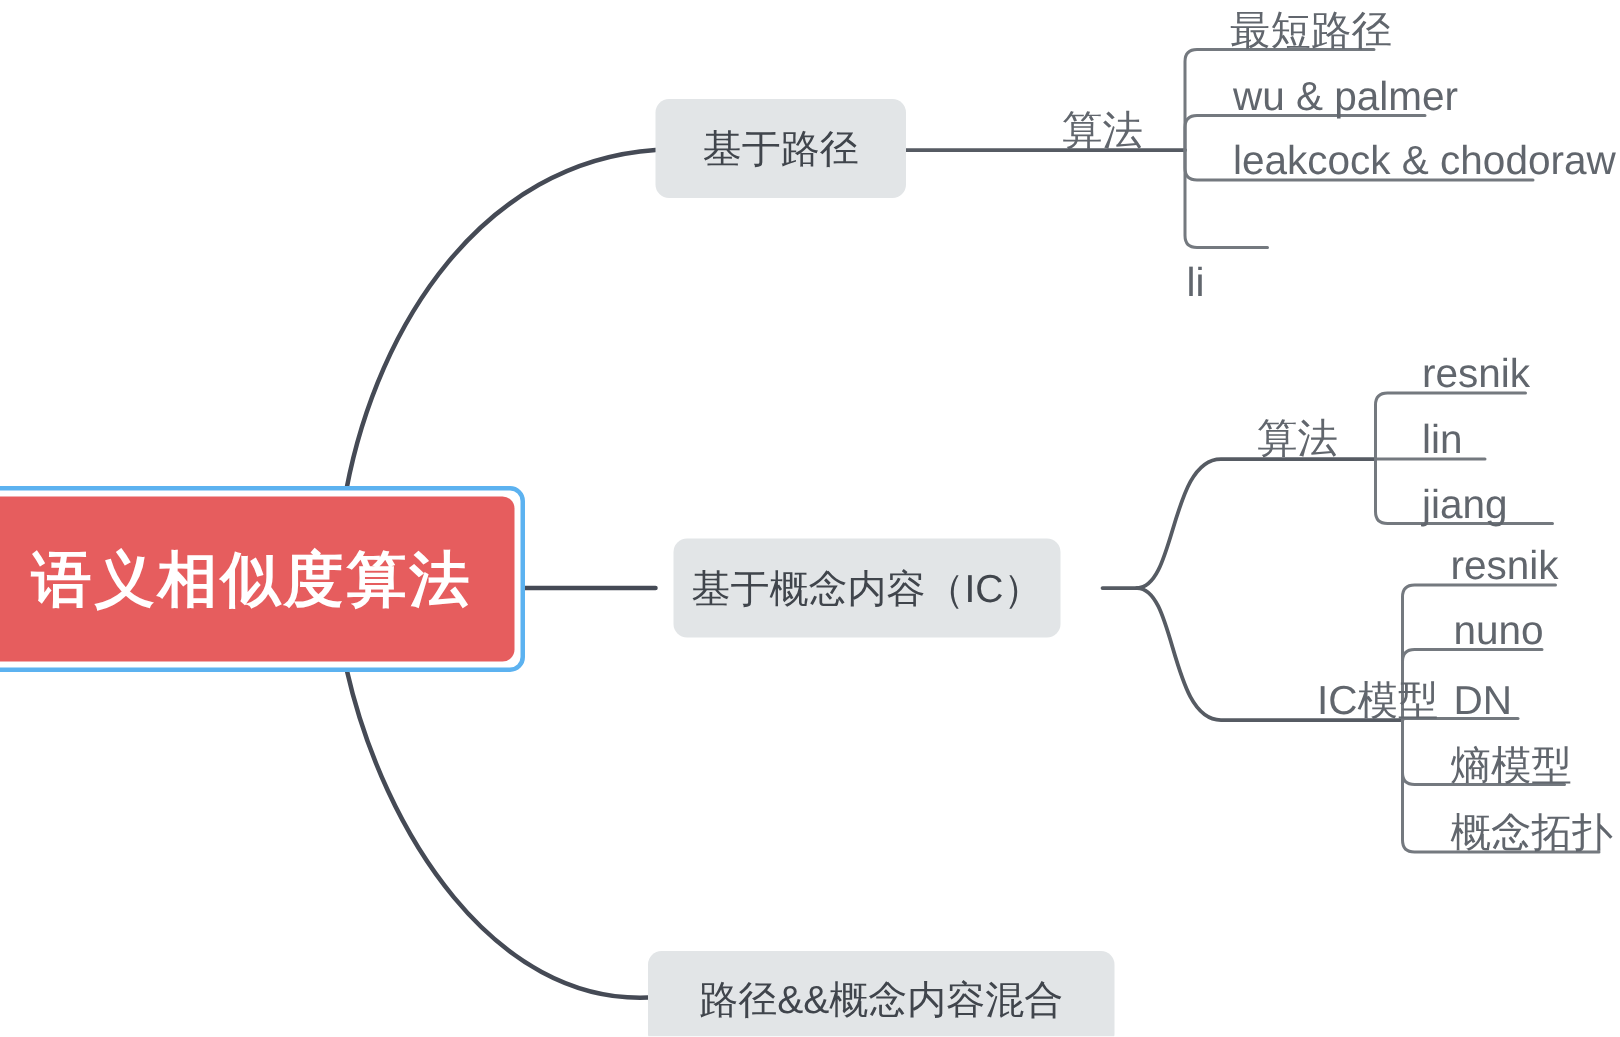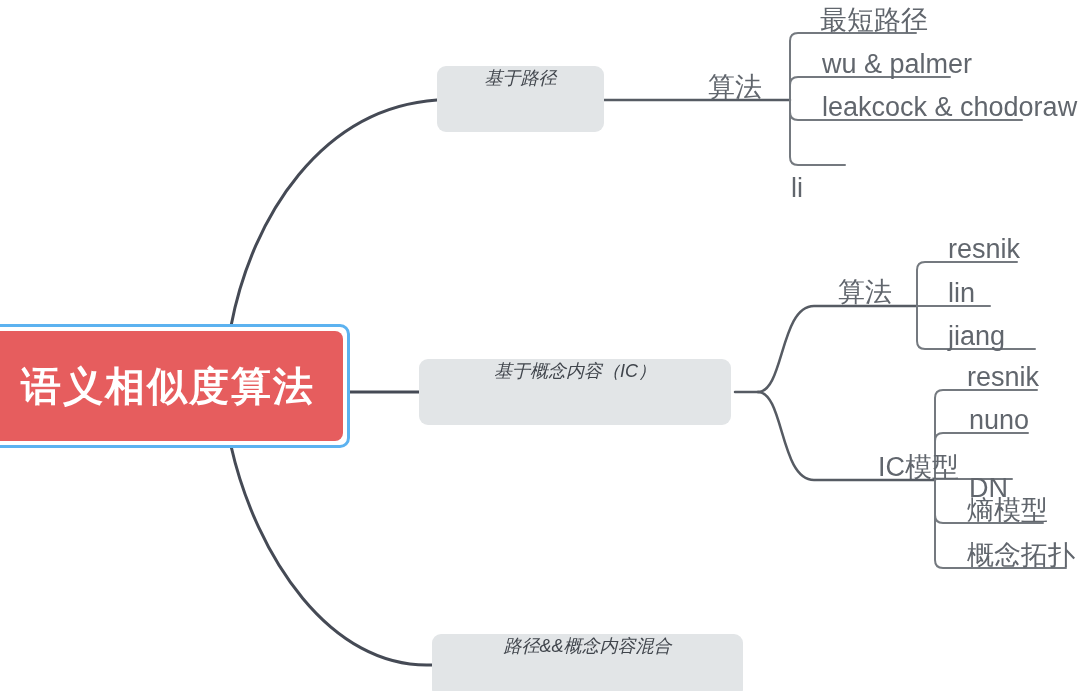--- a/index.html
+++ b/index.html
@@ -27,25 +27,25 @@
   .root-inner{
     width:100%; height:100%; background:var(--root-fill); border-radius:8px;
     display:flex; align-items:center; justify-content:center;
   }
   .root-label{
     color:var(--root-text); font-size:40px; font-weight:bold;
     letter-spacing:2px; white-space:nowrap;
   }
   .branch-box{
     position:absolute; background:var(--node-fill); border-radius:9px;
-    display:flex; align-items:flex-start; justify-content:center;
-    color:var(--node-text); font-size:18px; white-space:nowrap; cursor:pointer;font-style:italic;
+    display:flex; align-items:center; justify-content:center;
+    color:var(--node-text); font-size:26px; white-space:nowrap; cursor:pointer;
   }
   .box-path{left:437px; top:66px; width:167px; height:66px;}
-  .box-ic{left:419px; top:359px; width:312px; height:66px;}
+  .box-ic{left:449px; top:359px; width:258px; height:66px;}
   .box-hybrid{left:432px; top:634px; width:311px; height:64px;}
   .lbl{
     position:absolute; color:var(--label-text); font-size:27px;
     white-space:nowrap; line-height:1.1; cursor:pointer;
   }
 </style>
 </head>
 <body>
 
 <div class="canvas">
@@ -102,17 +102,17 @@
   <div class="lbl" style="left:822px;top:50px;">wu &amp; palmer</div>
   <div class="lbl" style="left:822px;top:93px;">leakcock &amp; chodoraw</div>
   <div class="lbl" style="left:791px;top:138px;margin-top:36px;">li</div>
 
   <div class="lbl" style="left:948px;top:235px;">resnik</div>
   <div class="lbl" style="left:948px;top:279px;">lin</div>
   <div class="lbl" style="left:948px;top:322px;">jiang</div>
 
   <div class="lbl" style="left:967px;top:363px;">resnik</div>
   <div class="lbl" style="left:969px;top:406px;">nuno</div>
-  <div class="lbl" style="left:969px;top:474px;">DN</div>
+  <div class="lbl" style="left:969px;top:453px;">DN</div>
   <div class="lbl" style="left:967px;top:496px;">熵模型</div>
   <div class="lbl" style="left:967px;top:541px;">概念拓扑</div>
 
 </div>
 
 </body></html>

